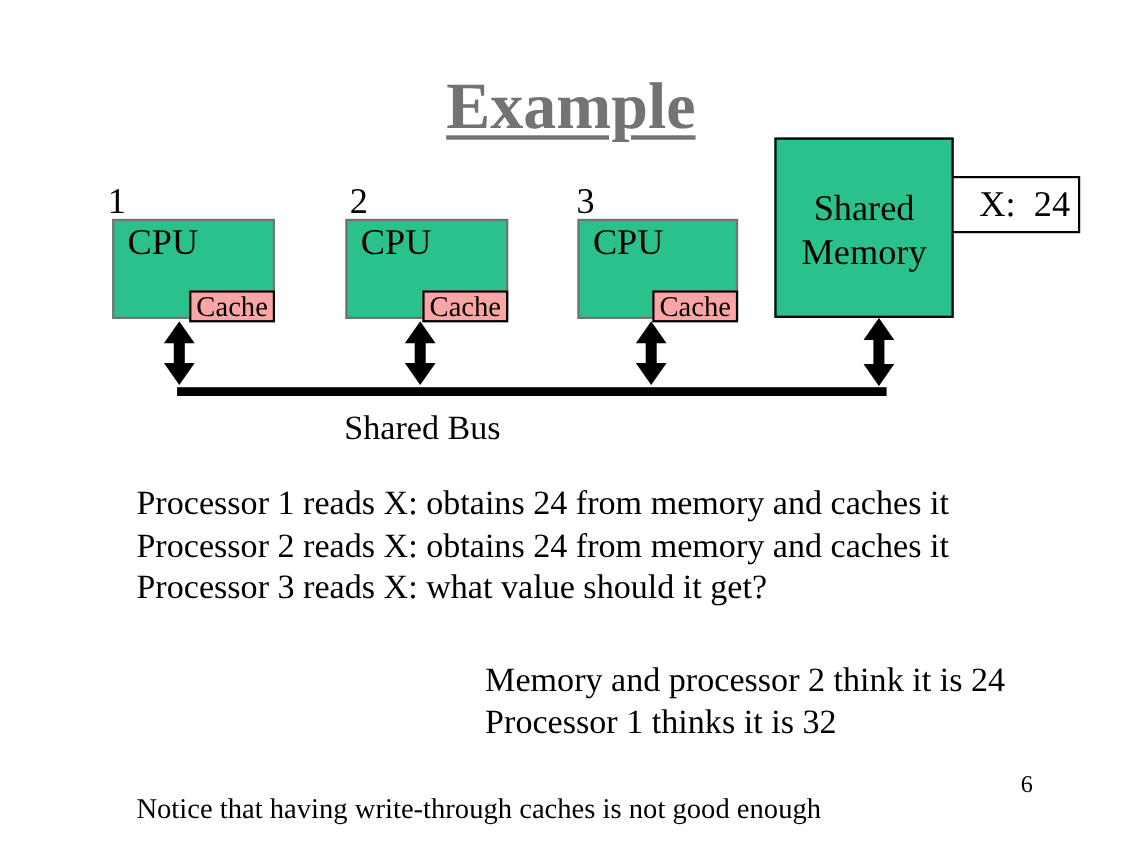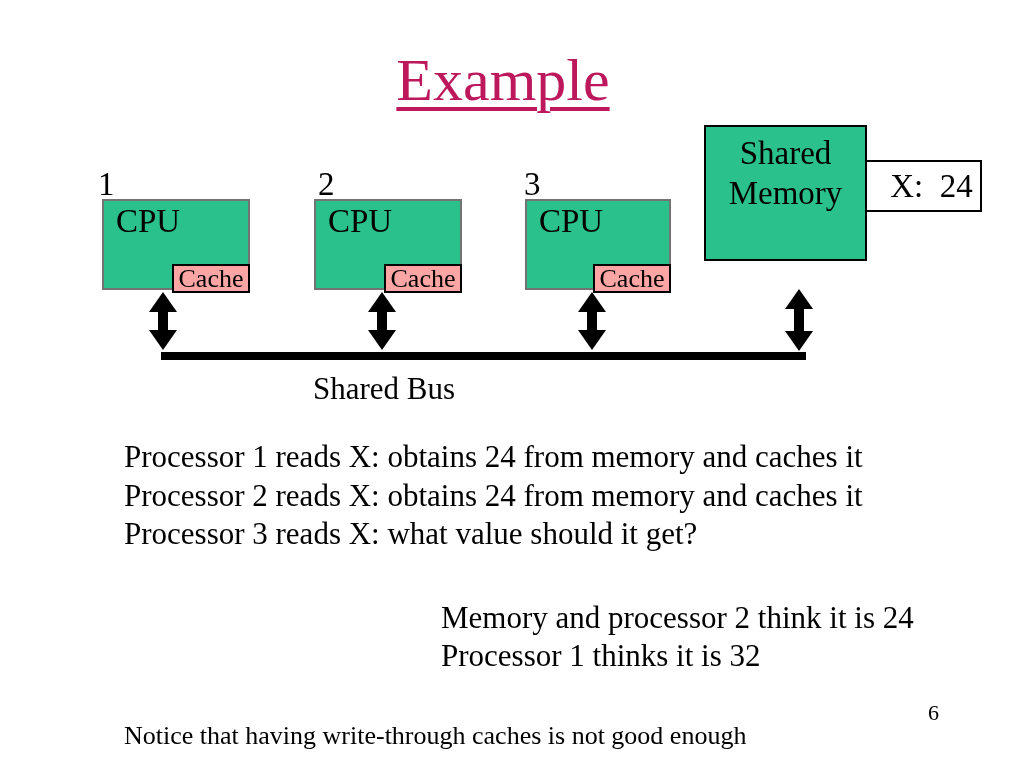--- a/index.html
+++ b/index.html
@@ -11,25 +11,25 @@
     overflow: hidden;
     font-family: "Liberation Serif", "DejaVu Serif", serif;
     color: #000000;
   }
 
   
   .title {
     position: absolute;
     left: 0; top: 46px;
     width: 1006px;
-    margin: 0;
+    margin: 16px;
     text-align: center;
     font-size: 60px;
-    font-weight: normal;
-    color: #be185d;
+    font-weight: bold;
+    color: #737373;
     text-decoration: underline;
     text-decoration-thickness: 4px;
     text-underline-offset: 7px;
   }
 
   
   .proc-num { position: absolute; font-size: 33px; line-height: 1; }
   .num1 { left: 98px;  top: 168px; }
   .num2 { left: 318px; top: 168px; }
   .num3 { left: 524px; top: 168px; }
@@ -58,26 +58,26 @@
     border: 2px solid #000000;
     box-sizing: border-box;
     display: flex; align-items: center; justify-content: center;
     font-size: 26px;
   }
 
   
   .mem-box {
     position: absolute;
     left: 704px; top: 125px;
-    width: 163px; height: 136px;
+    width: 163px; height: 164px;
     background: #2bc18d;
     border: 2px solid #000000;
     box-sizing: border-box;
     display: flex; flex-direction: column;
-    align-items: center; 
+    align-items: center; justify-content: center;
     padding-top: 6px;
     font-size: 33px; line-height: 40px;
     text-align: center;
   }
   .xval-box {
     position: absolute;
     left: 865px; top: 160px;
     width: 117px; height: 52px;
     background: #ffffff;
     border: 2px solid #000000;

